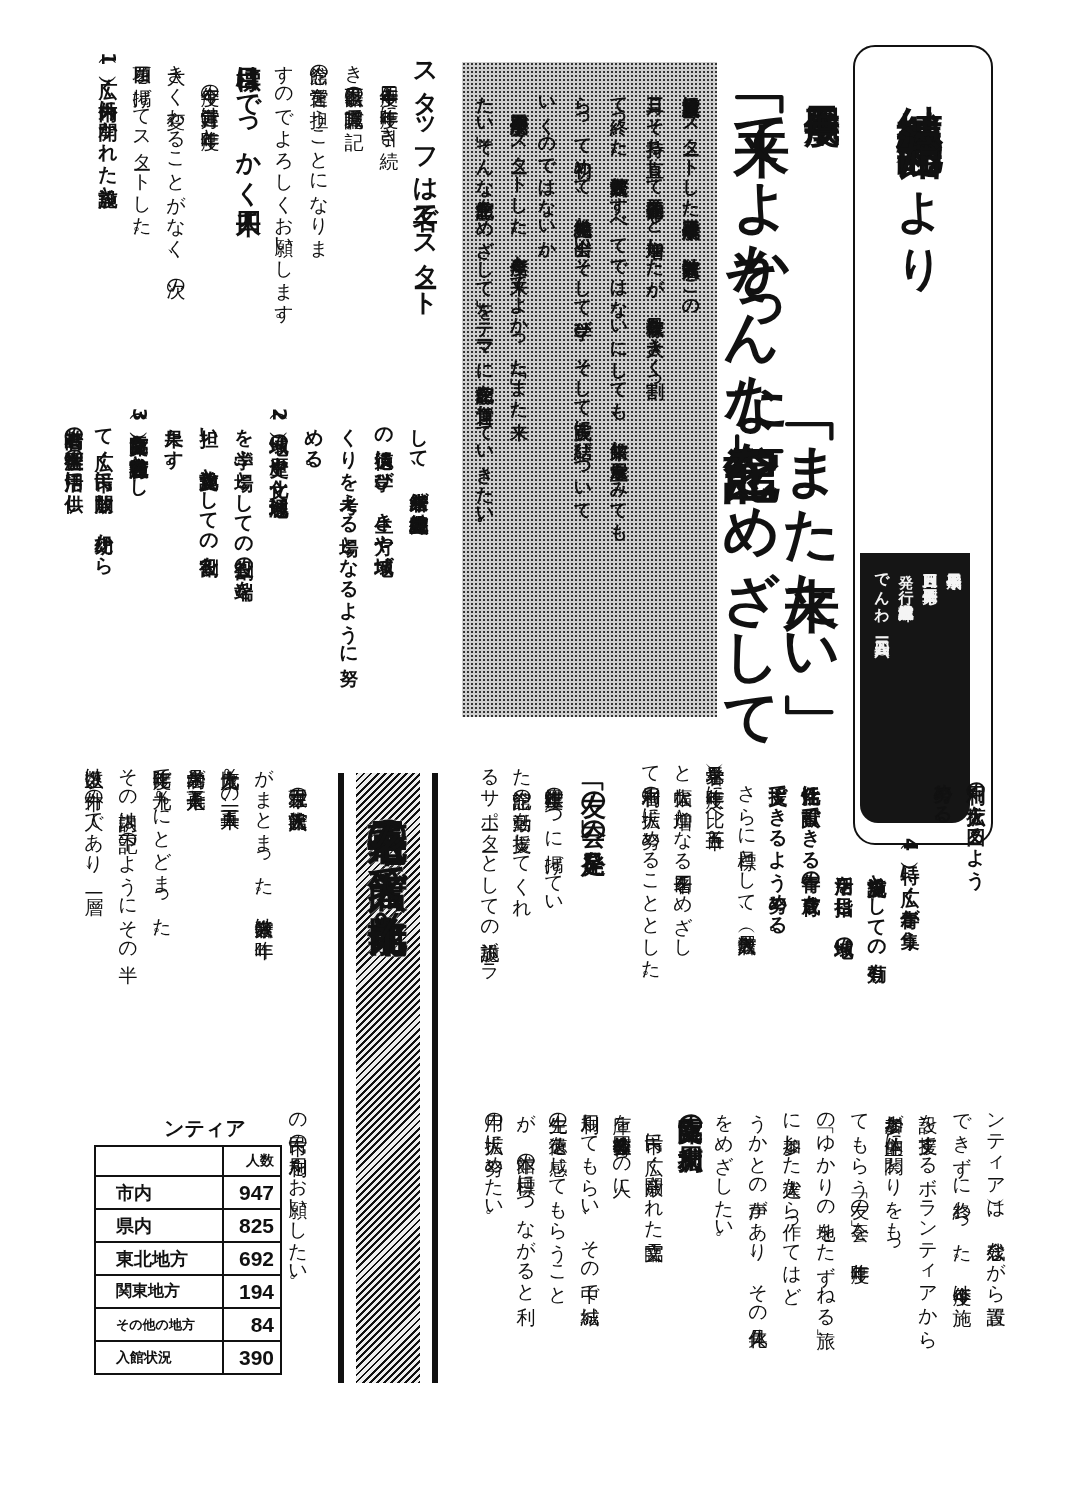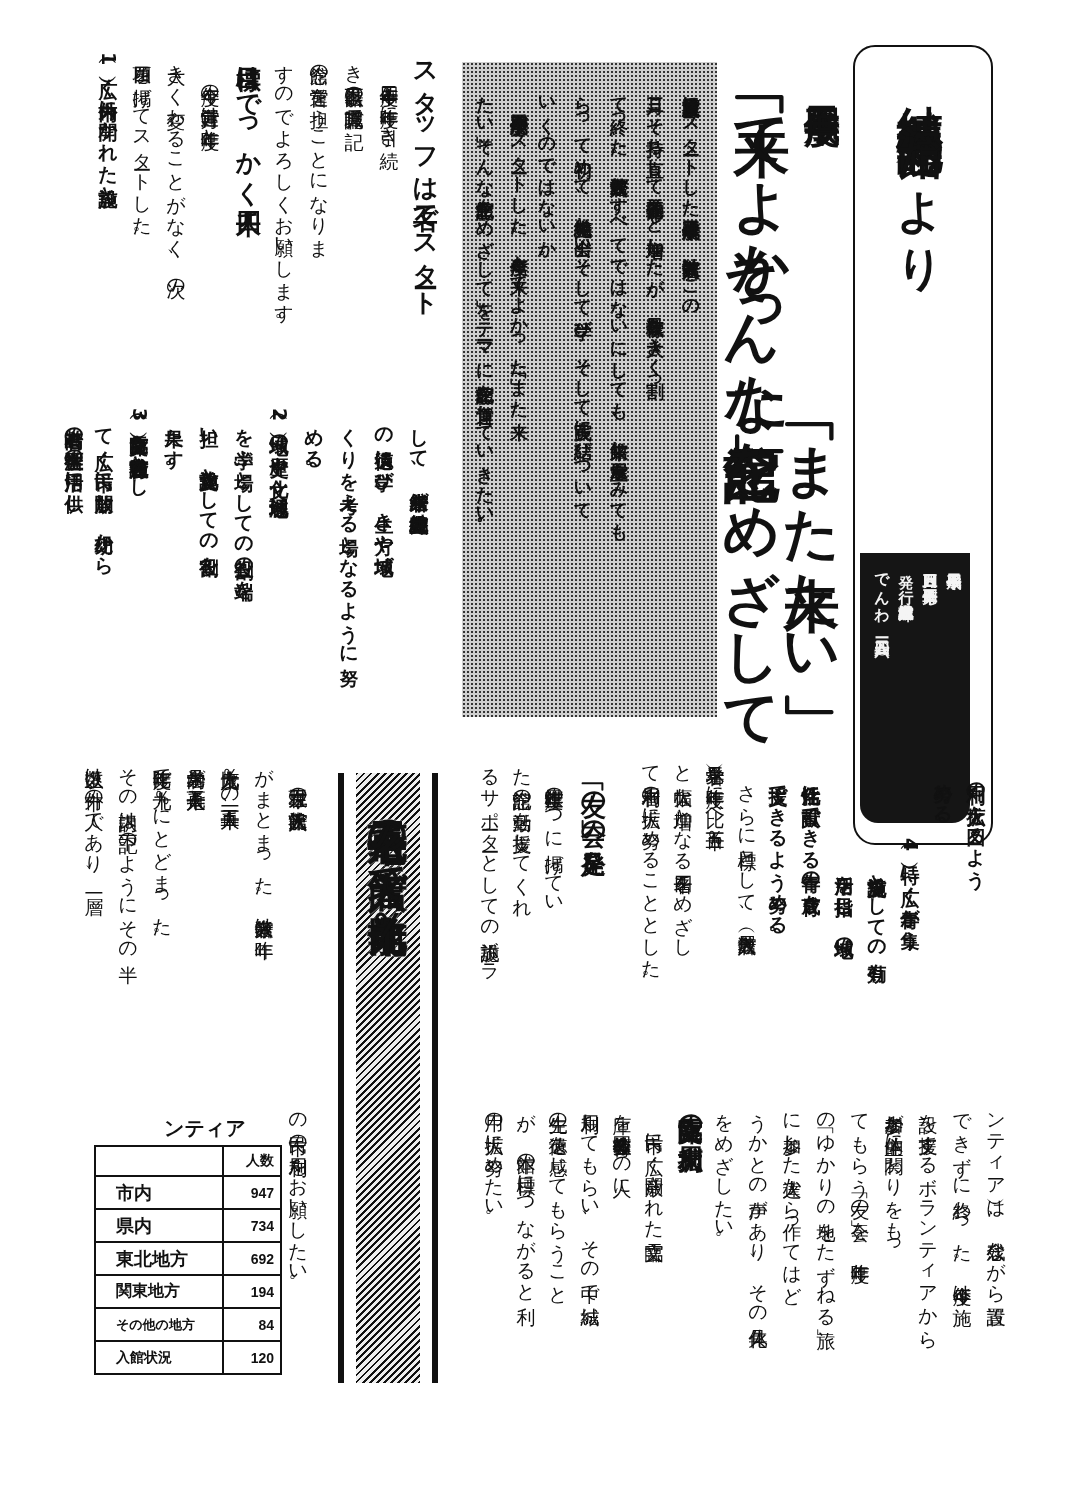--- a/index.html
+++ b/index.html
@@ -41,21 +41,21 @@
             background: repeating-linear-gradient(135deg, #111 0 2px, #eee 2px 5px); }
   .banner-text { position: absolute; left: 10px; top: 20px; font-size: 40px; font-weight: 900;
                  line-height: 44px; color: #111; text-shadow: 0 0 2px #eee; }
 
   
   .tbl-title { left: 120px; top: 1115px; width: 170px; font-size: 20px; font-weight: bold; text-align: center; }
   table.visitors { position: absolute; left: 94px; top: 1145px; border-collapse: collapse;
                    font-family: "Liberation Sans", sans-serif; }
   table.visitors td { border: 2px solid #111; height: 31px; padding: 0 6px; font-weight: bold; }
   table.visitors td.label { width: 100px; font-size: 18px; padding-left: 20px; }
-  table.visitors td.num { width: 44px; text-align: right; font-size: 14px; }
+  table.visitors td.num { width: 44px; text-align: right; font-size: 21px; }
   table.visitors td.small { font-size: 13px; }
   table.visitors tr.head td { height: 28px; font-size: 14px; }
 </style>
 </head>
 <body>
 
 <div class="abs masthead"></div>
 <div class="abs vt mast-title">結城豊太郎記念館だより</div>
 <div class="abs issue-box">
   <div class="col vmix" style="left:80px;">平成二十四年</div>
@@ -163,32 +163,32 @@
       <tr class="head">
     <td class="label"></td>
     <td class="num">人数</td>
   </tr>
   <tr>
     <td class="label">市内</td>
     <td class="num">947</td>
   </tr>
   <tr>
     <td class="label">県内</td>
-    <td class="num">734</td>
+    <td class="num">825</td>
   </tr>
   <tr>
     <td class="label" style="font-size:18px;">東北地方</td>
     <td class="num">692</td>
   </tr>
   <tr>
     <td class="label" style="font-size:16px;">関東地方</td>
     <td class="num">194</td>
   </tr>
   <tr>
     <td class="label small">その他の地方</td>
     <td class="num">84</td>
   </tr>
   <tr>
     <td class="label small" style="font-size:14px;">入館状況</td>
-    <td class="num">120</td>
+    <td class="num">390</td>
   </tr>
 </tbody>
   </table>
 
 </body></html>

